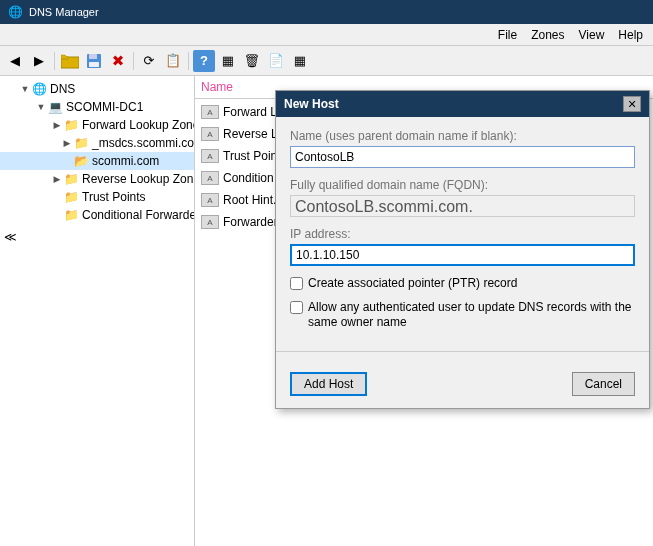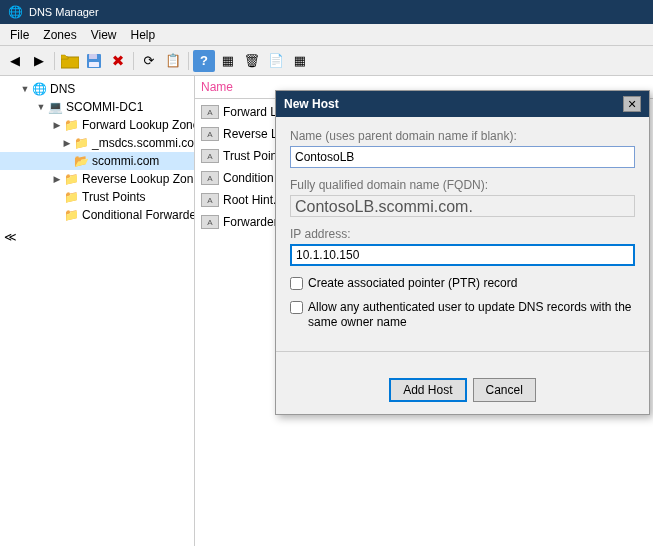--- a/index.html
+++ b/index.html
@@ -29,20 +29,21 @@
 
     
     .menu-bar {
       background: #f0f0f0;
       border-bottom: 1px solid #ccc;
       display: flex;
       gap: 2px;
       padding: 2px 4px;
       height: 22px;
       align-items: center;
+      justify-content: flex-end;
     }
     .menu-item {
       padding: 1px 6px;
       cursor: pointer;
       font-size: 12px;
     }
 
     
     .toolbar {
       background: #f0f0f0;
@@ -237,23 +238,23 @@
       height: 13px;
       flex-shrink: 0;
       margin-top: 1px;
     }
     .modal-checkbox-label {
       font-size: 12px;
       line-height: 1.3;
     }
     .modal-footer {
       display: flex;
-      justify-content: center;
+      justify-content: space-between;
       gap: 6px;
-      padding: 26px 14px 12px;
+      padding: 20px 14px 12px;
       border-top: 1px solid #ccc;
     }
     .modal-btn {
       padding: 3px 12px;
       font-size: 12px;
       border: 1px solid #888;
       background: #e0e0e0;
       cursor: pointer;
       min-width: 60px;
       height: 24px;

